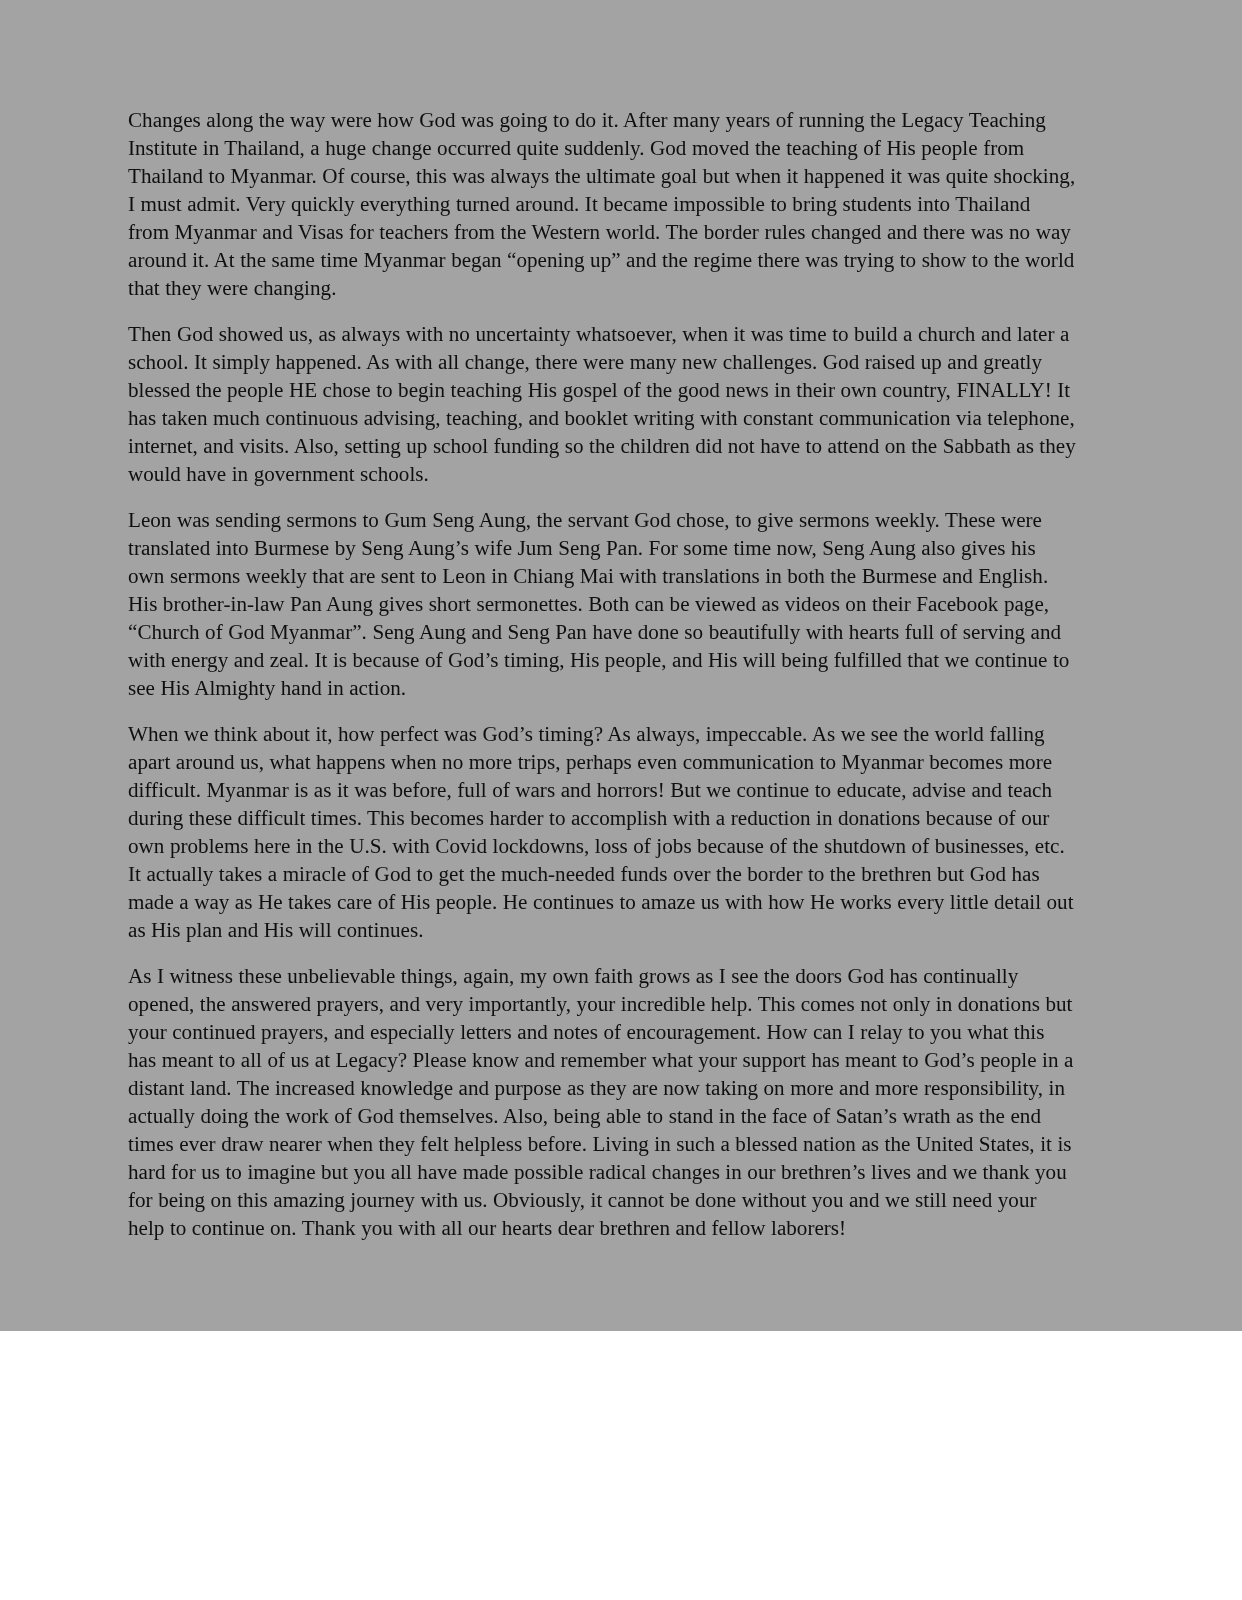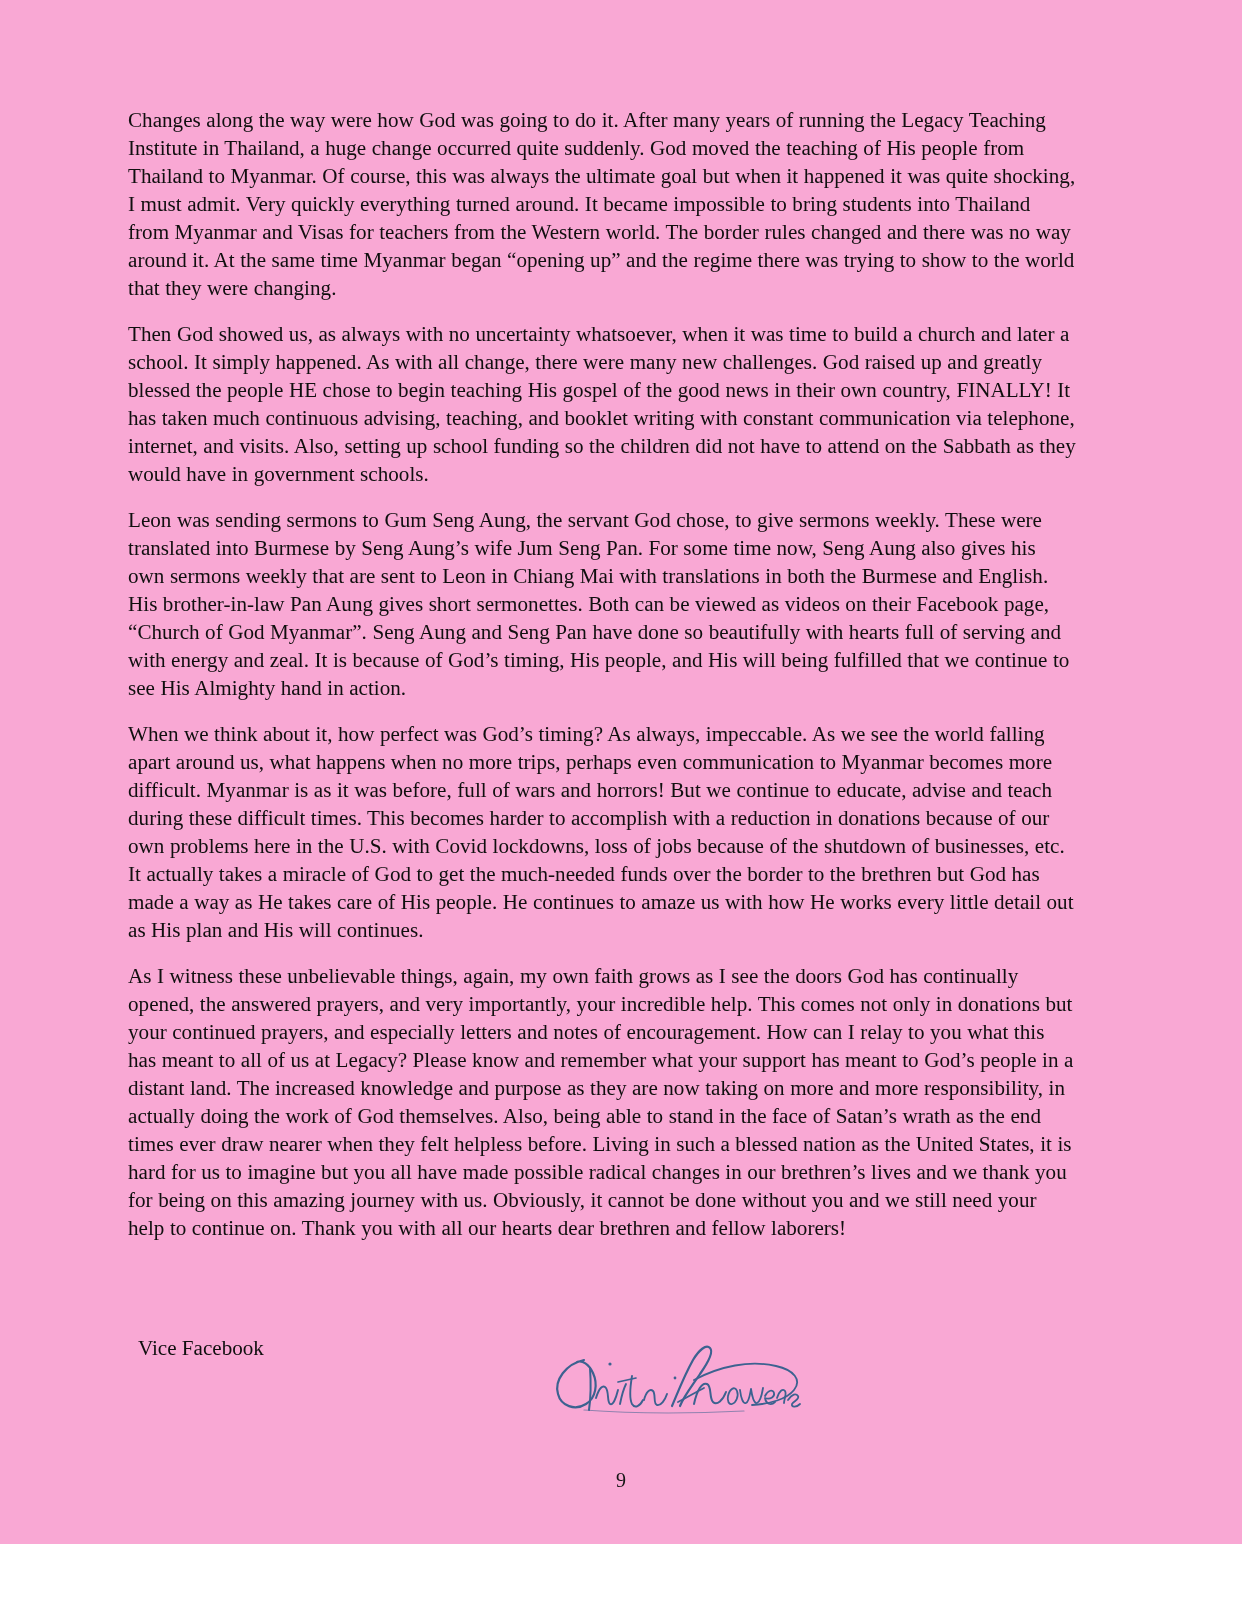--- a/index.html
+++ b/index.html
@@ -4,22 +4,22 @@
 <title>Letter Page 9</title>
 <style>
   html, body {
     margin: 0;
     padding: 0;
     background: #ffffff;
   }
   .page {
     position: relative;
     width: 1242px;
-    height: 1544px;
-    background: #f9a8d4;
+    height: 1331px;
+    background: #a3a3a3;
     margin: 0 auto;
     overflow: hidden;
     font-family: "Liberation Serif", "DejaVu Serif", serif;
     color: #100f0f;
   }
   .content {
     position: absolute;
     left: 128px;
     top: 106px;
     width: 948px;

